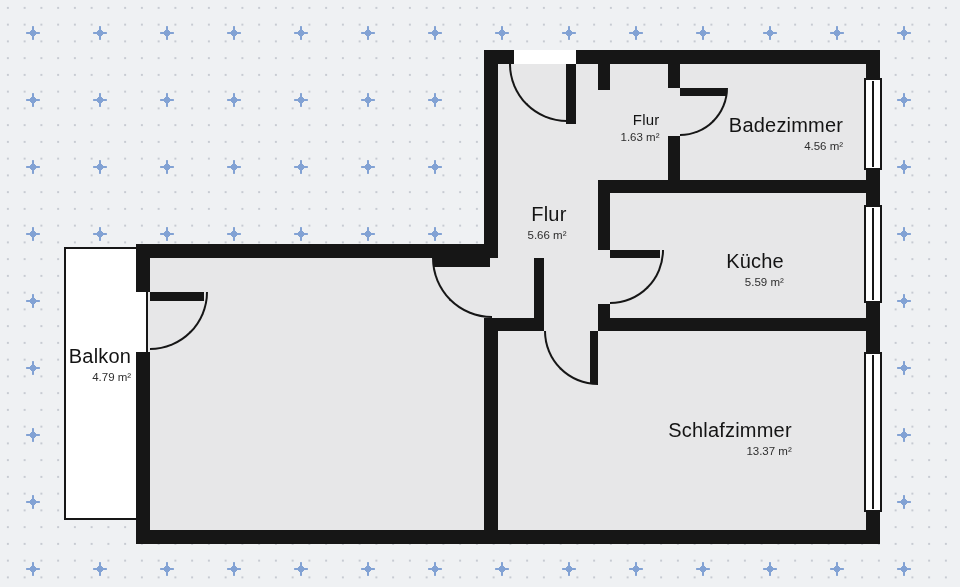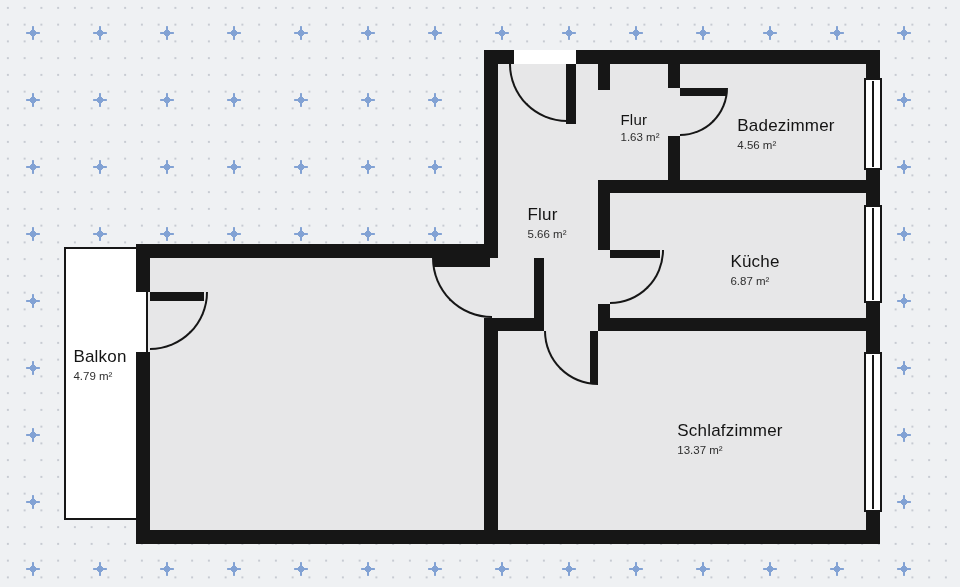--- a/index.html
+++ b/index.html
@@ -46,24 +46,24 @@
     border: 2px solid #161616; z-index: 4;
   }
   .mullion {
     position: absolute; left: 50%; top: 1px; bottom: 1px;
     width: 2px; margin-left: -1px; background: #161616;
   }
 
   .room-label {
     position: absolute; z-index: 5;
     transform: translate(-50%, -50%);
-    text-align: left; white-space: nowrap;
+    text-align: right; white-space: nowrap;
     color: #141414;
   }
-  .room-name { font-size: 17px; font-weight: 500; letter-spacing: 0.2px; }
+  .room-name { font-size: 20px; font-weight: 500; letter-spacing: 0.2px; }
   .room-area { font-size: 11.5px; margin-top: 3px; color: #2e2e2e; }
   .room-label.small .room-name { font-size: 15px; }
 </style>
 </head>
 <body>
 
 <div class="canvas">
 
   <div class="fill" style="left:490px; top:57px;  width:116px; height:274px;"></div>
   <div class="fill" style="left:490px; top:57px;  width:383px; height:136px;"></div>
@@ -133,21 +133,21 @@
     <div class="room-area">13.37 m²</div>
   </div>
 
   <div class="room-label" style="left:547px; top:222px;">
     <div class="room-name">Flur</div>
     <div class="room-area">5.66 m²</div>
   </div>
 
   <div class="room-label" style="left:755px; top:257px;margin-top:12px;">
     <div class="room-name">Küche</div>
-    <div class="room-area">6.87 m²</div>
+    <div class="room-area">5.59 m²</div>
   </div>
 
   <div class="room-label small" style="left:640px; top:127px;">
     <div class="room-name">Flur</div>
     <div class="room-area">1.63 m²</div>
   </div>
 
   <div class="room-label" style="left:786px; top:133px;">
     <div class="room-name">Badezimmer</div>
     <div class="room-area">4.56 m²</div>

